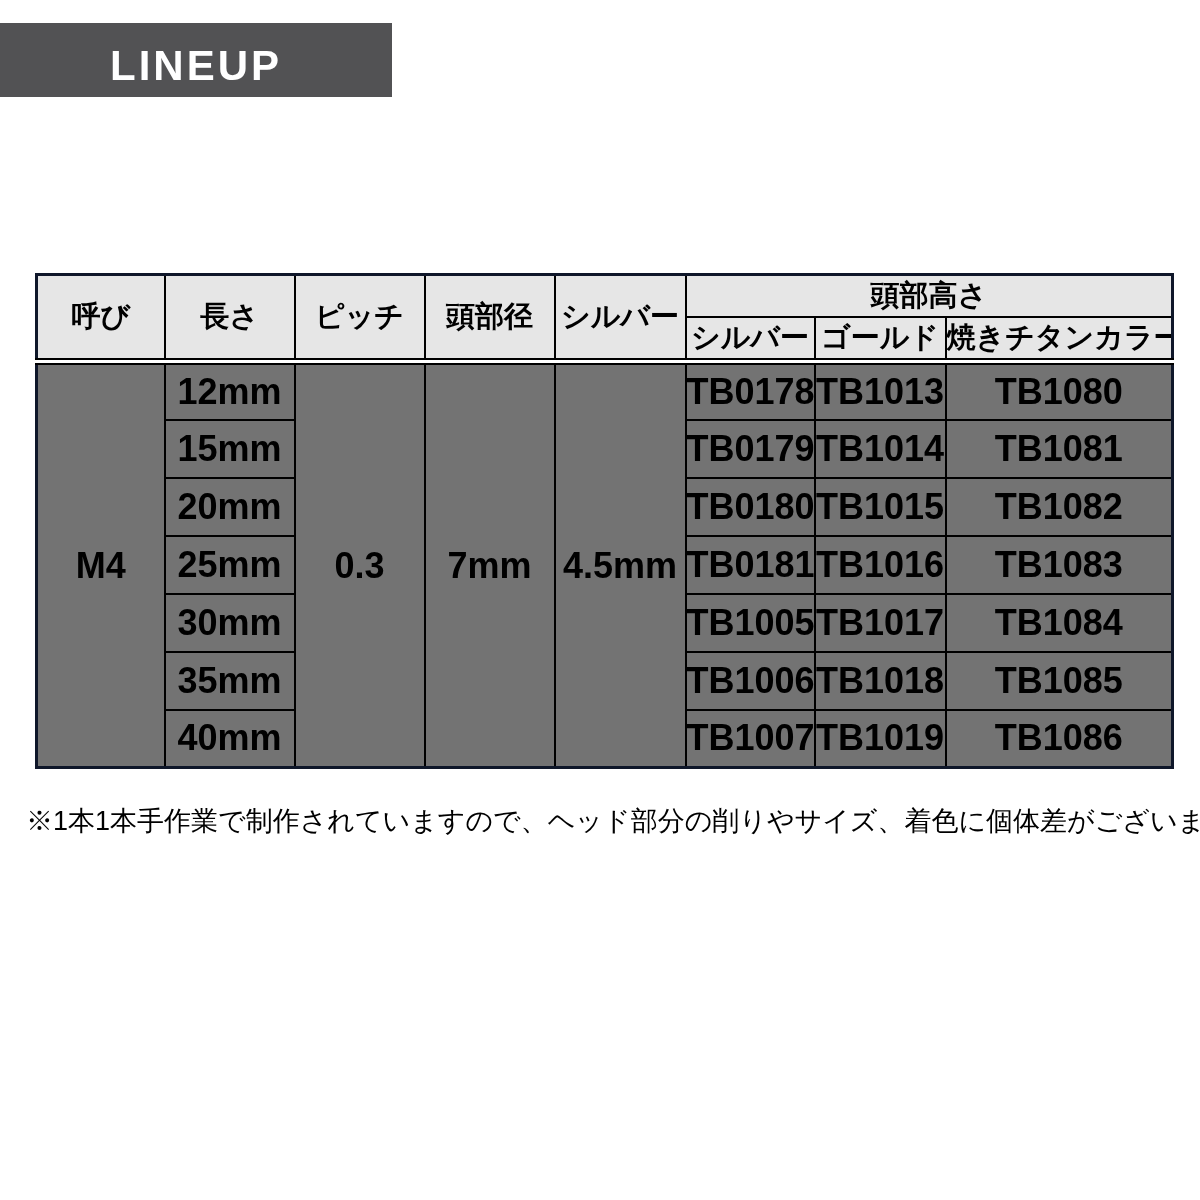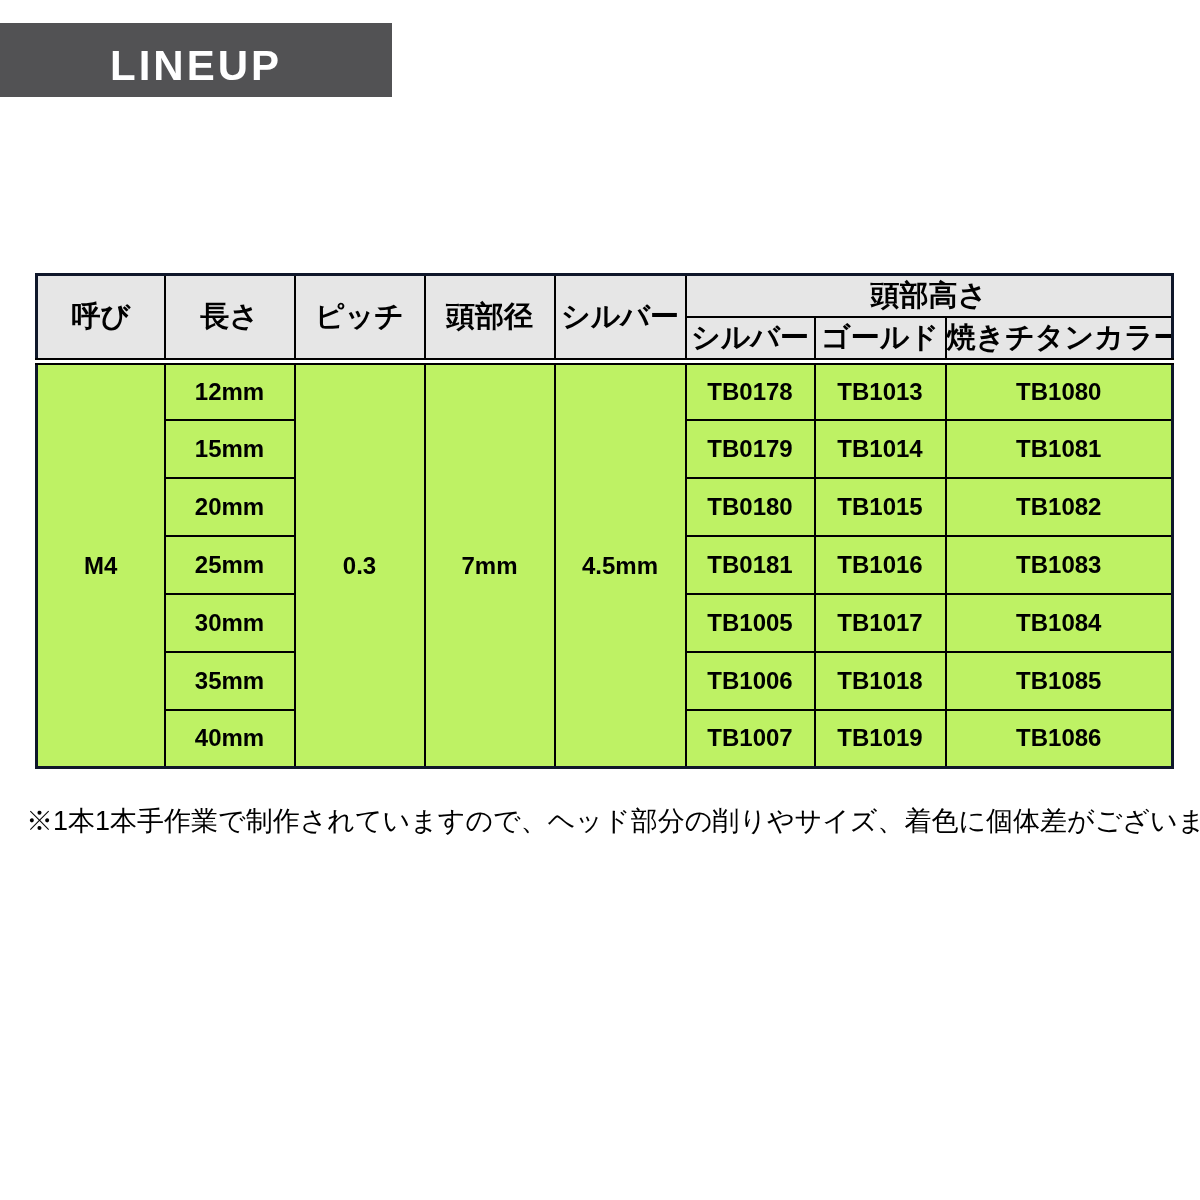--- a/index.html
+++ b/index.html
@@ -42,23 +42,23 @@
     table-layout: fixed;
     border: 3px solid #0f172a;
   }
   table.spec th,
   table.spec td {
     border: 2px solid #000;
     padding: 0;
     text-align: center;
     vertical-align: middle;
     font-weight: bold;
-    font-size: 24px;
+    font-size: 36px;
     color: #000;
-    background: #bef264;
+    background: #737373;
     overflow: hidden;
     white-space: nowrap;
   }
   table.spec thead th {
     background: #e6e6e6;
     font-size: 29px;
   }
   tr.hrow-1 { height: 40px; }
   tr.hrow-2 { height: 43px; }
   tbody tr { height: 58px; }

